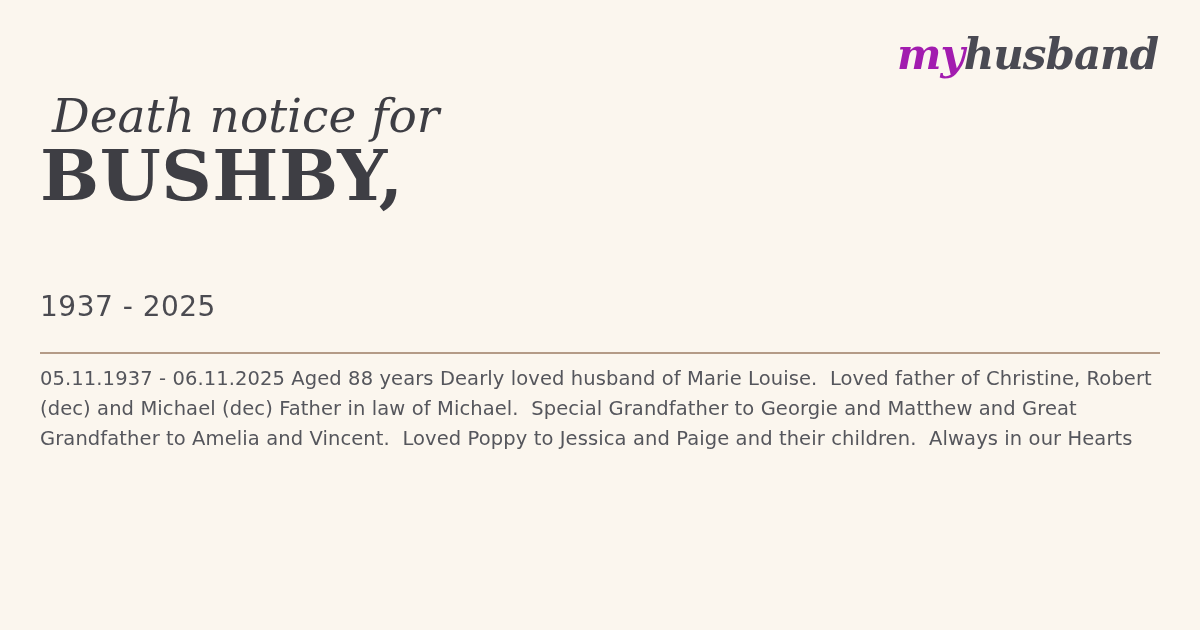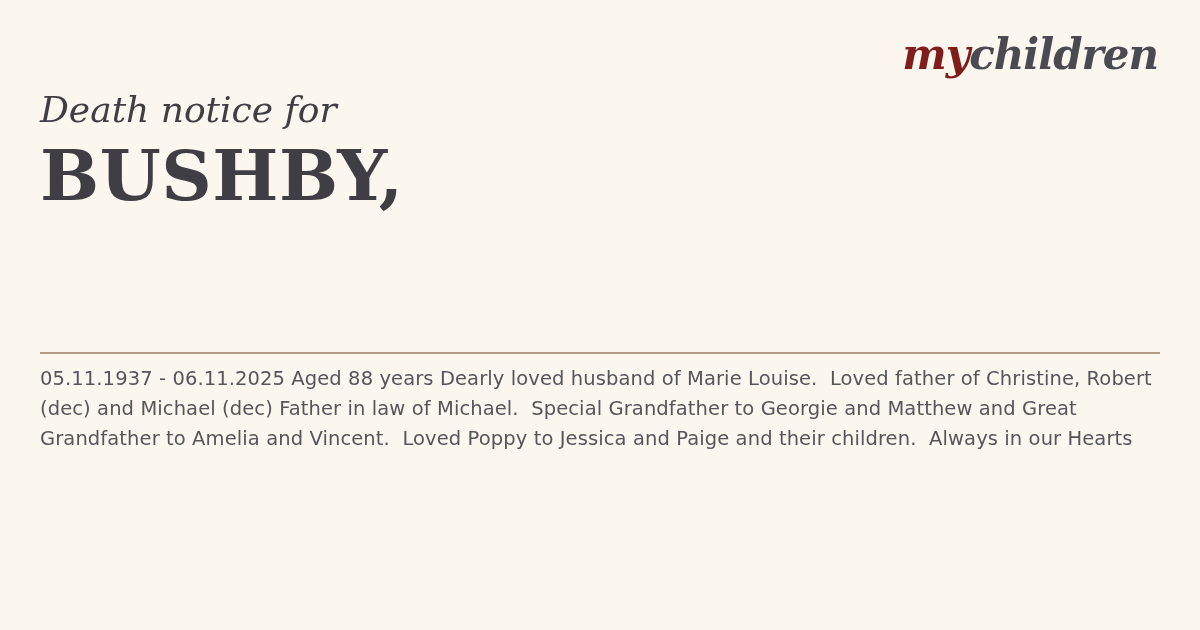--- a/index.html
+++ b/index.html
@@ -22,30 +22,30 @@
     position: absolute;
     top: 34px;
     right: 42px;
     font-family: "DejaVu Serif", serif;
     font-style: italic;
     font-weight: 700;
     font-size: 42px;
     letter-spacing: -1px;
     line-height: 1;
   }
-  .logo-my   { color: #7f1d1d; }
+  .logo-my   { color: #a21caf; }
   .logo-trib { color: #4A4A53; }
   .kicker {
     position: absolute;
     top: 90px;
-    left: 40px;
+    left: 52px;
     font-family: "DejaVu Serif", serif;
     font-style: italic;
     font-weight: 400;
-    font-size: 36px;
+    font-size: 47px;
     color: #3E3E44;
     line-height: 1.1;
   }
   .name {
     position: absolute;
     top: 140px;
     left: 40px;
     margin: 0;
     font-family: "DejaVu Serif", serif;
     font-weight: 700;
@@ -88,27 +88,28 @@
     white-space: pre-wrap;
     letter-spacing: 0.1px;
   }
 </style>
 </head>
 <body>
 
 <div class="card">
 
   <div class="logo">
-    <span class="logo-my">my</span><span class="logo-trib">children</span>
+    <span class="logo-my">my</span><span class="logo-trib">husband</span>
   </div>
 
   <div class="kicker">Death notice for</div>
 
   <h1 class="name">
     <span>BUSHBY,</span>
   </h1>
 
+  <div class="years">1937 - 2025</div>
 
   <hr class="divider">
 
   <p class="body-text">05.11.1937 - 06.11.2025 Aged 88 years Dearly loved husband of Marie Louise.  Loved father of Christine, Robert (dec) and Michael (dec) Father in law of Michael.  Special Grandfather to Georgie and Matthew and Great Grandfather to Amelia and Vincent.  Loved Poppy to Jessica and Paige and their children.  Always in our Hearts</p>
 
 </div>
 
 </body></html>

